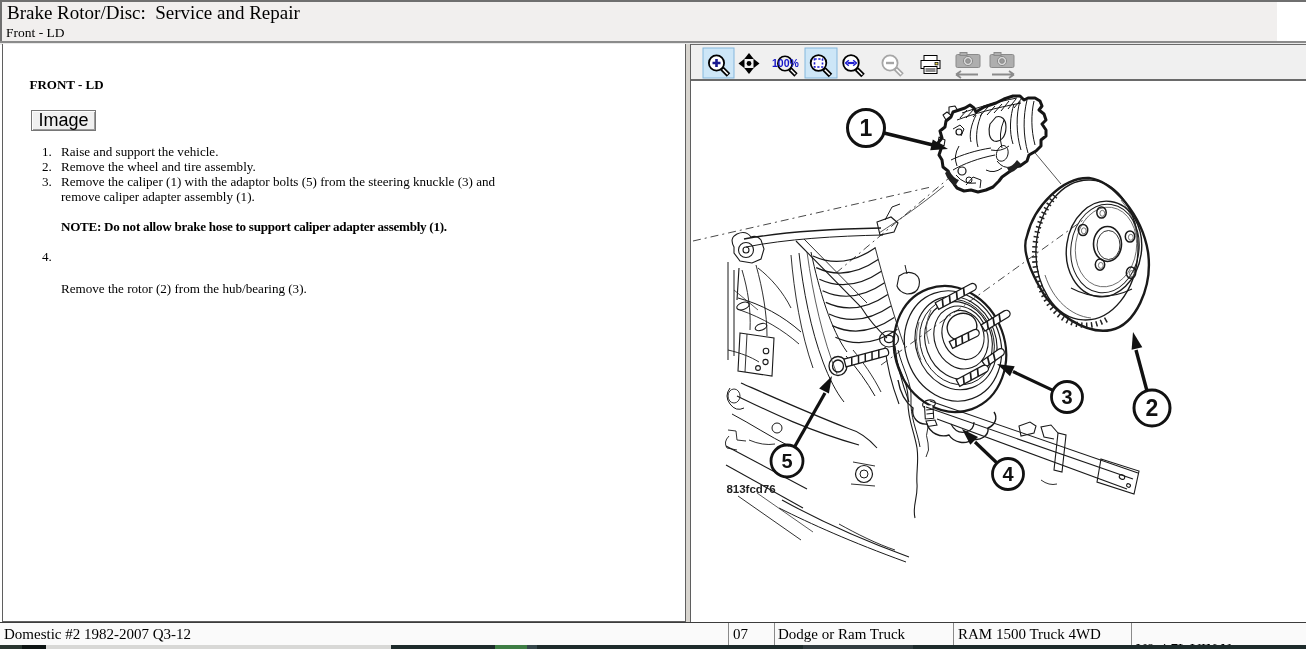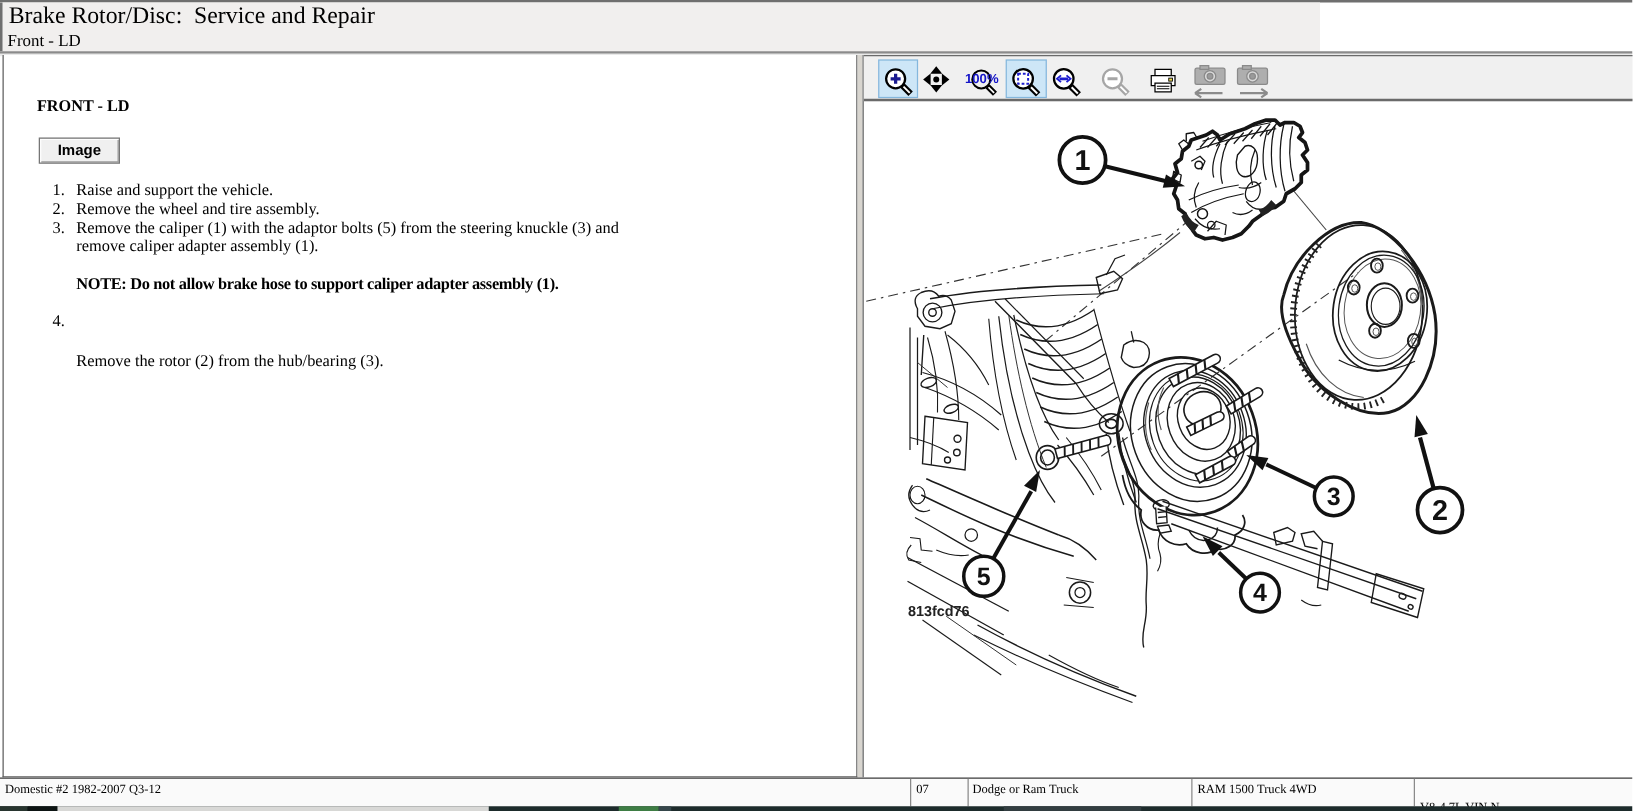--- a/index.html
+++ b/index.html
@@ -5,31 +5,31 @@
   html,body{margin:0;padding:0;}
   body{width:1306px;height:649px;position:relative;overflow:hidden;background:#fff;
        font-family:"Liberation Serif",serif;color:#000;}
   .abs{position:absolute;}
 </style>
 </head>
 <body>
 
 <div class="abs" style="left:0;top:0;width:1306px;height:2px;background:#6f6f6f;"></div>
 
-<div class="abs" style="left:0;top:2px;width:1056px;height:39px;background:#f1efee;border-left:2px solid #6f6f6f;box-sizing:border-box;padding-left:20px;">
+<div class="abs" style="left:0;top:2px;width:1277px;height:39px;background:#f1efee;border-left:2px solid #6f6f6f;box-sizing:border-box;padding-left:20px;">
   <div class="abs" style="left:5px;top:0px;font-size:19px;white-space:pre;">Brake Rotor/Disc:  Service and Repair</div>
   <div class="abs" style="left:4px;top:23px;font-size:13.5px;">Front - LD</div>
 </div>
 <div class="abs" style="left:0;top:41px;width:1306px;height:2px;background:#8b8b8b;"></div>
 <div class="abs" style="left:0;top:43px;width:1306px;height:2px;background:#e9e9e9;"></div>
 
 <div class="abs" style="left:2px;top:44px;width:684px;height:578px;background:#fff;border-left:1px solid #5f5f5f;border-right:1px solid #5f5f5f;border-bottom:1px solid #5f5f5f;box-sizing:border-box;">
   <div class="abs" style="left:26.5px;top:33px;font-size:13px;font-weight:bold;">FRONT - LD</div>
   <div class="abs" style="left:28px;top:66px;width:65px;height:21px;background:#f0f0f0;border:1px solid #767676;box-sizing:border-box;box-shadow:inset 1px 1px 0 #fdfdfd, inset -1px -1px 0 #9b9b9b;text-align:center;">
-    <span style="font-family:'Liberation Sans',sans-serif;font-size:12px;font-weight:bold;line-height:19px;">Image</span>
+    <span style="font-family:'Liberation Sans',sans-serif;font-size:18px;font-weight:normal;line-height:19px;">Image</span>
   </div>
   <div class="abs" style="left:0;top:100px;width:560px;font-size:13.1px;line-height:15px;">
     <div style="position:relative;">
       <span class="abs" style="left:39px;top:0;">1.</span>
         <span class="abs" style="left:58px;top:0;">Raise and support the vehicle.</span>
       <span class="abs" style="left:39px;top:15px;">2.</span>
         <span class="abs" style="left:58px;top:15px;">Remove the wheel and tire assembly.</span>
       <span class="abs" style="left:39px;top:30px;">3.</span>
       <span class="abs" style="left:58px;top:30px;">Remove the caliper (1) with the adaptor bolts (5) from the steering knuckle (3) and</span>
       <span class="abs" style="left:58px;top:45px;text-align:right;">remove caliper adapter assembly (1).</span>
@@ -379,21 +379,21 @@
       <path d="M947,149 L931.8,139.6 L929.2,150.2 Z" fill="#111"></path>
       <path d="M1132,332 L1141.3,347.2 L1130.6,349.8 Z" fill="#111"></path>
       <path d="M996,364 L1013.7,366.3 L1009,376.2 Z" fill="#111"></path>
       <path d="M961,429 L977,437 L969.3,444.8 Z" fill="#111"></path>
       <path d="M831,376 L827.9,393.6 L818.2,388.5 Z" fill="#111"></path>
       <text x="750" y="493" font-size="11.5" fill="#222" text-anchor="middle">813fcd76</text>
     </g>
   </svg>
 </div>
 
-<div class="abs" style="left:0;top:622px;width:1306px;height:23px;background:#fafafa;border-top:1px solid #3c3c3c;box-sizing:border-box;font-size:10px;text-decoration:underline;">
+<div class="abs" style="left:0;top:622px;width:1306px;height:23px;background:#fafafa;border-top:1px solid #3c3c3c;box-sizing:border-box;font-size:15px;text-decoration:underline;">
   <span class="abs" style="left:4px;top:3px;">Domestic #2 1982-2007 Q3-12</span>
   <div class="abs" style="left:728px;top:0;width:1px;height:22px;background:#8a8a8a;"></div>
   <div class="abs" style="left:774px;top:0;width:1px;height:22px;background:#8a8a8a;"></div>
   <div class="abs" style="left:953px;top:0;width:1px;height:22px;background:#8a8a8a;"></div>
   <div class="abs" style="left:1131px;top:0;width:1px;height:22px;background:#8a8a8a;"></div>
   <span class="abs" style="left:733px;top:3px;">07</span>
   <span class="abs" style="left:778px;top:3px;text-align:right;">Dodge or Ram Truck</span>
   <span class="abs" style="left:958px;top:3px;">RAM 1500 Truck 4WD</span>
   <span class="abs" style="left:1136px;top:18px;">V8-4.7L VIN N</span>
 </div>

